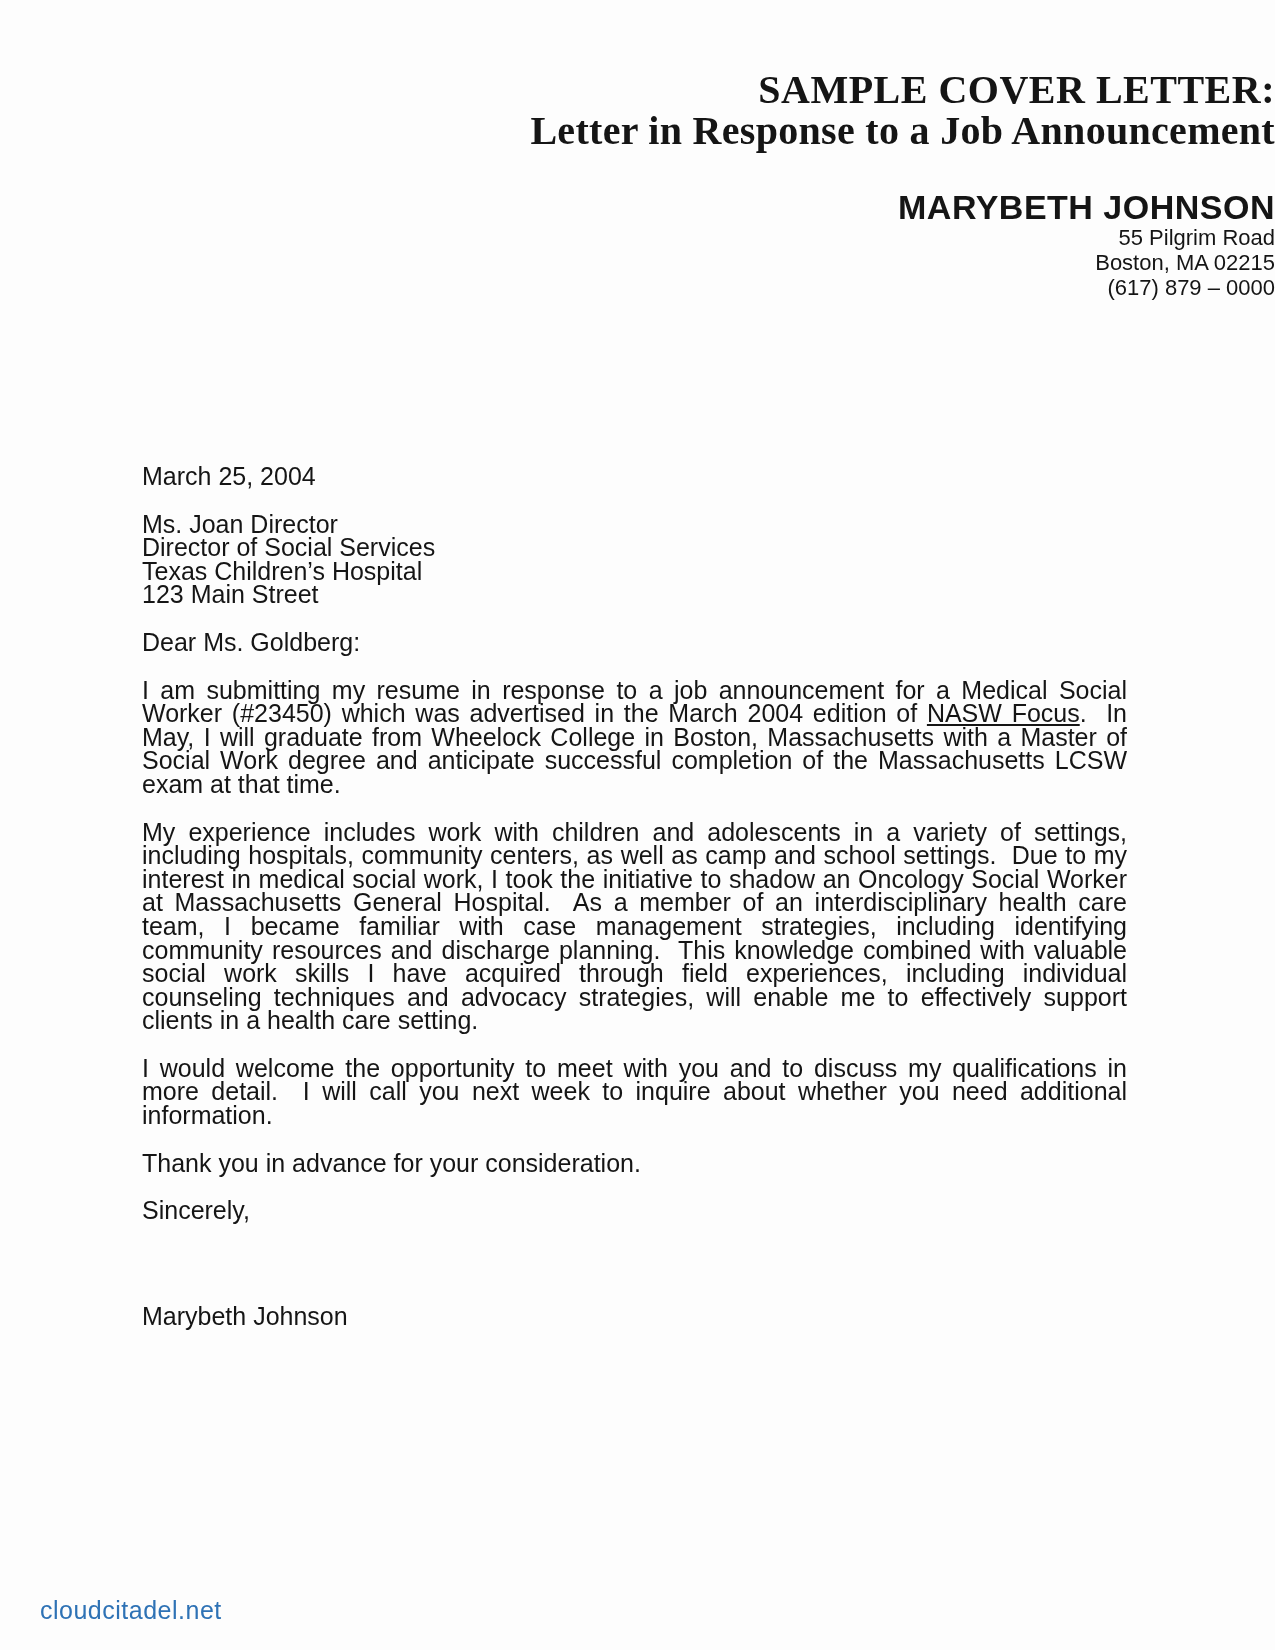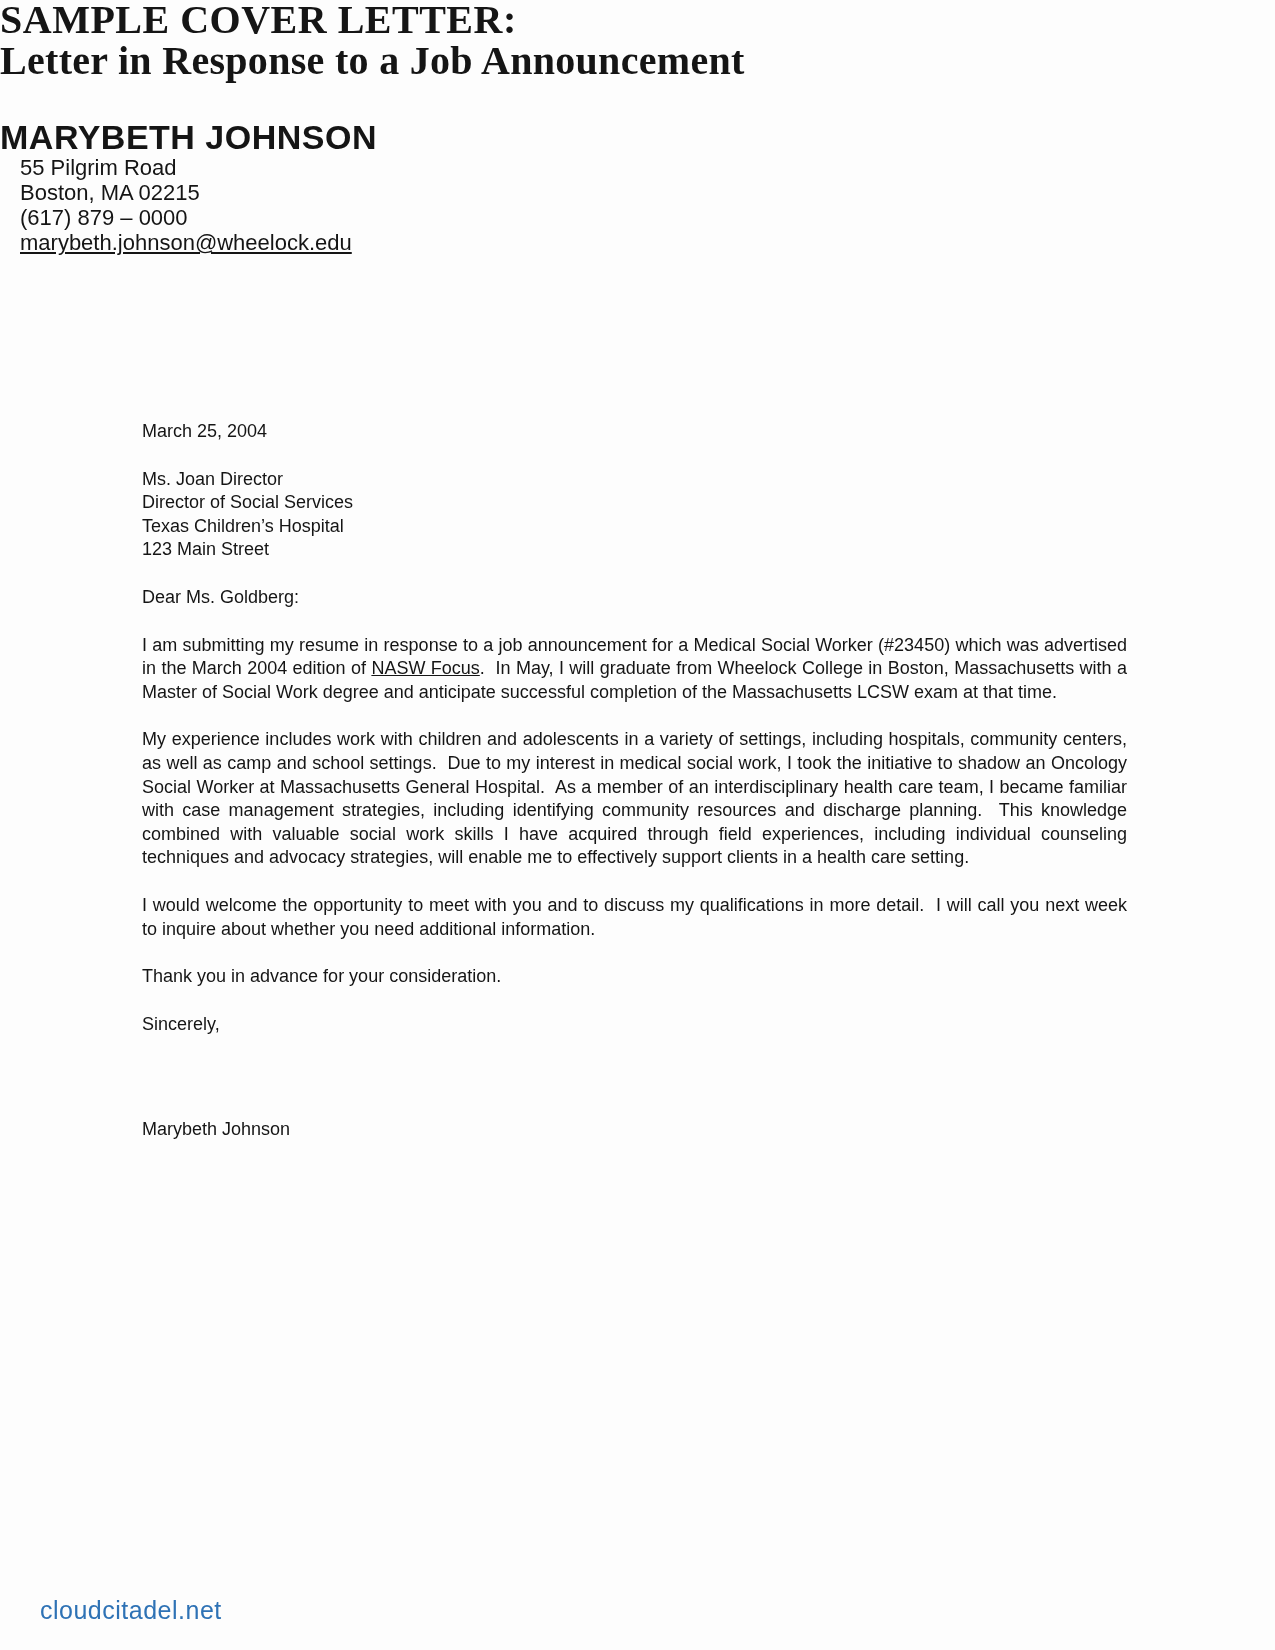--- a/index.html
+++ b/index.html
@@ -11,21 +11,22 @@
     position: relative;
     width: 1275px;
     height: 1650px;
     background: #fdfdfd;
     overflow: hidden;
     color: #151515;
     font-family: "Liberation Sans", sans-serif;
     -webkit-font-smoothing: antialiased;
   }
   .doc-header {
-    text-align: left;
+    padding-top: 70px;
+    text-align: right;
   }
   .doc-title {
     font-family: "Liberation Serif", serif;
     font-weight: bold;
     font-size: 40px;
     line-height: 40px;
     letter-spacing: 0.5px;
   }
   .doc-subtitle {
     font-family: "Liberation Serif", serif;
@@ -45,21 +46,21 @@
   .sender-line {
     font-size: 22px;
     line-height: 25px;
     margin-left: 20px;
   }
   .sender-email {
     text-decoration: underline;
   }
   .letter {
     margin: 0 148px 0 142px;
-    font-size: 18px;
+    font-size: 25px;
     line-height: 23.6px;
   }
   .letter p, .letter div.block {
     margin: 0;
     padding: 0;
   }
   .date-line {
     margin-top: 165px !important;
   }
   .block {
@@ -89,21 +90,20 @@
 <div class="page">
 
   <header class="doc-header">
     <div class="doc-title">SAMPLE COVER LETTER:</div>
     <div class="doc-subtitle">Letter in Response to a Job Announcement</div>
 
     <div class="sender-name">MARYBETH JOHNSON</div>
     <div class="sender-line">55 Pilgrim Road</div>
     <div class="sender-line">Boston, MA 02215</div>
     <div class="sender-line">(617) 879 – 0000</div>
-    <div class="sender-line sender-email">marybeth.johnson@wheelock.edu</div>
   </header>
 
   <main class="letter">
     <p class="date-line">March 25, 2004</p>
 
     <div class="block">
       <div>Ms. Joan Director</div>
       <div>Director of Social Services</div>
       <div>Texas Children’s Hospital</div>
       <div>123 Main Street</div>

